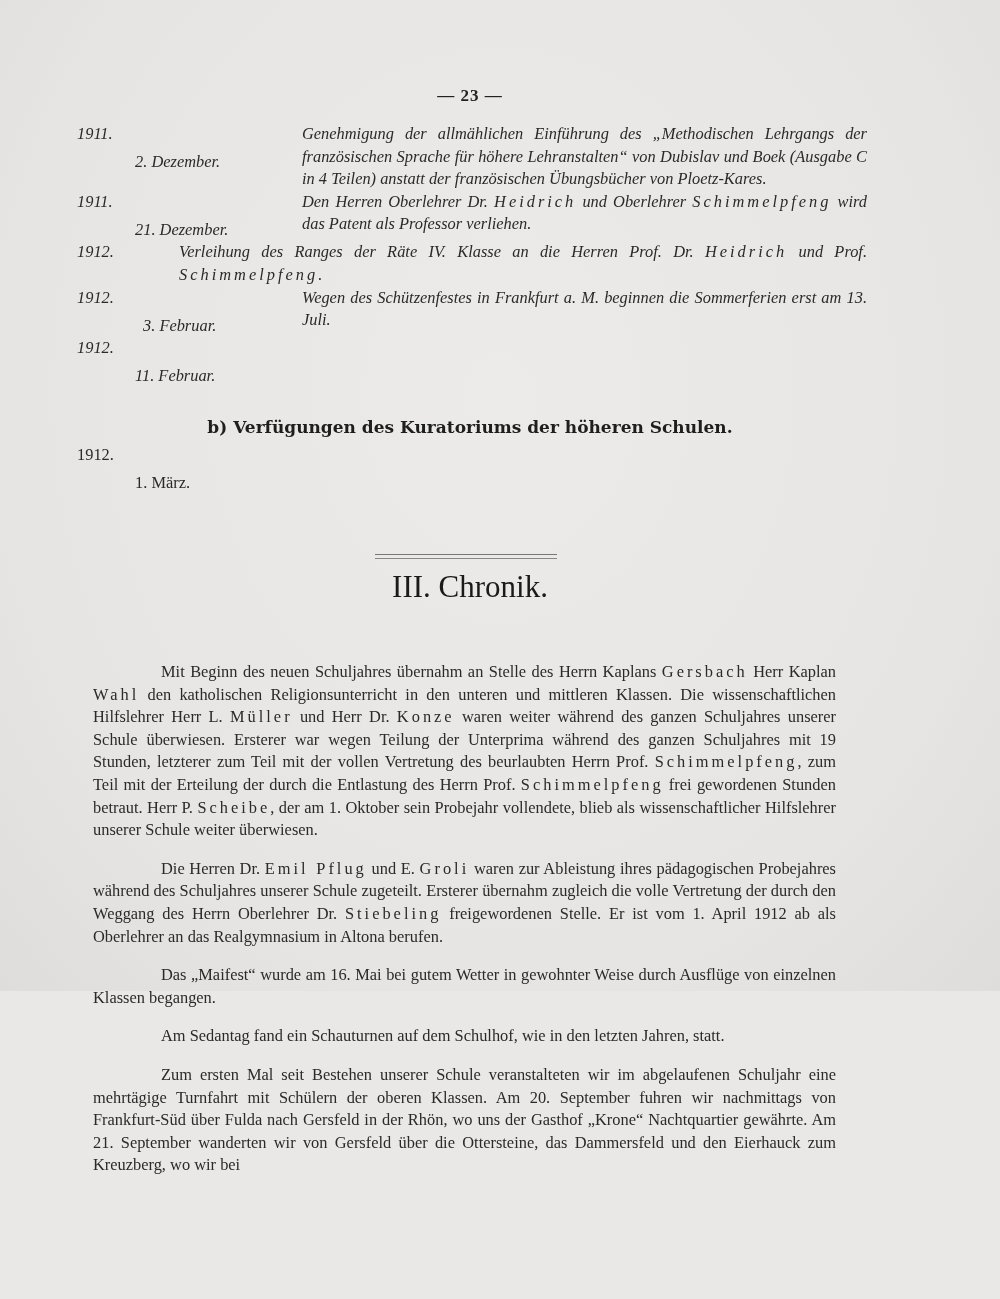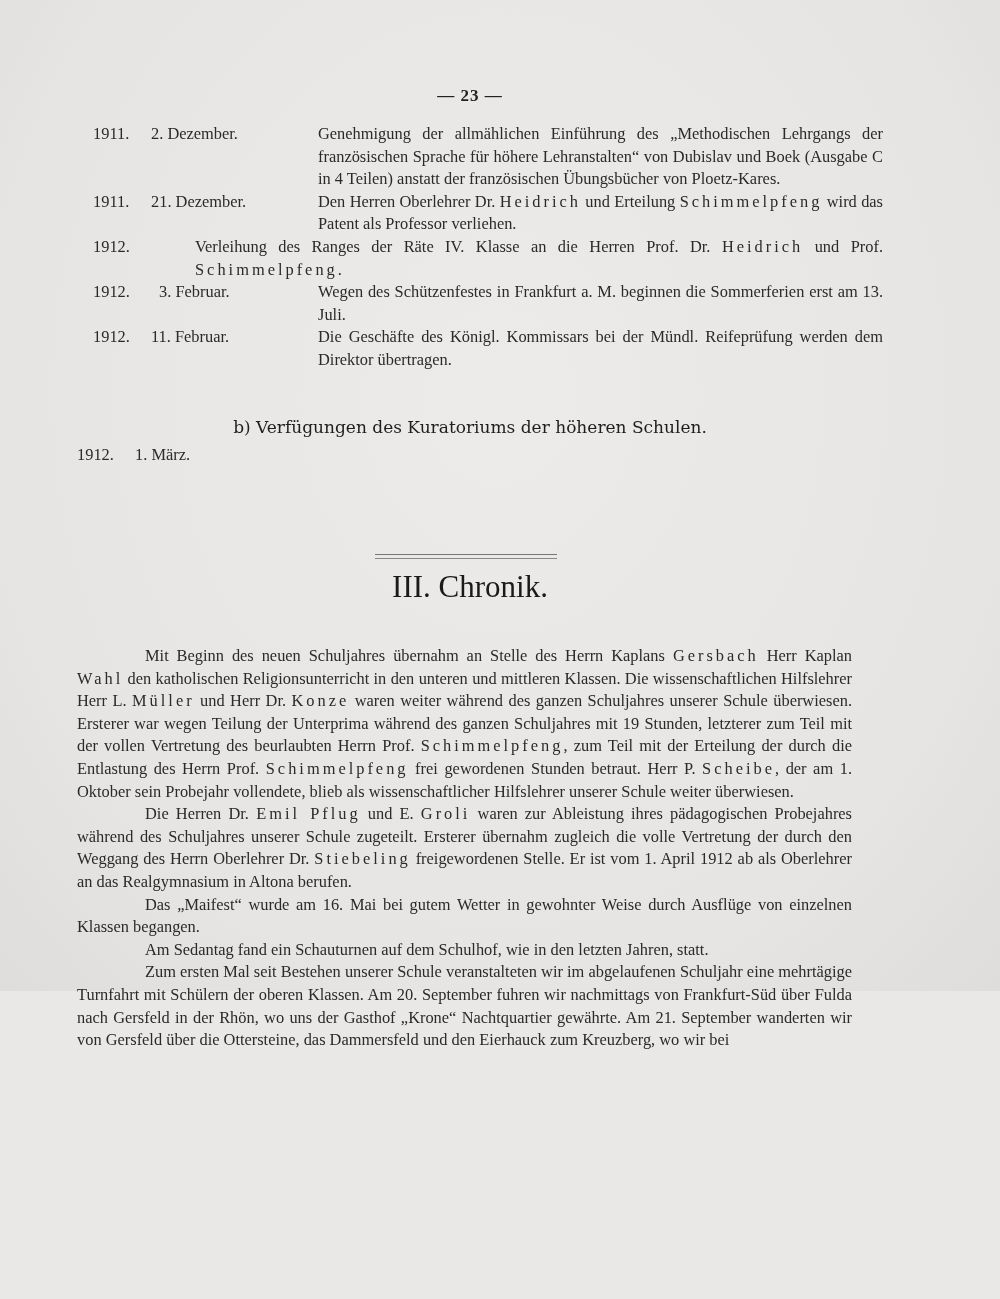--- a/index.html
+++ b/index.html
@@ -12,76 +12,75 @@
       overflow: hidden;
     }
     .page {
       position: absolute; left: 0; top: 0; width: 1000px; height: 991px;
       background: radial-gradient(ellipse at 50% 40%, #ecebe9 0%, #e6e5e3 70%, #dedddb 100%);
     }
     .page-number {
       position: absolute; top: 86px; left: 0; width: 940px; text-align: center;
       font-size: 17px; font-weight: bold; letter-spacing: 1px; color: #222;
     }
-    .entries { position: absolute; left: 93px; top: 123px; width: 790px; }
+    .entries { position: absolute; left: 77px; top: 123px; width: 790px; font-style: italic; }
     .entry { display: flex; font-size: 16.4px; line-height: 22.6px; }
     .entry .year { width: 58px; flex: none; }
-    .entry .date { width: 123px; flex: none; white-space: nowrap; }
+    .entry .date { width: 123px; flex: none; white-space: nowrap; margin-top: 28px; }
     .entry .text { flex: 1; text-align: justify; margin-left: 44px; }
     .sp { letter-spacing: 3px; }
     .subheading {
       position: absolute; top: 417px; left: 0; width: 940px; text-align: center;
-      font-family: "DejaVu Serif", serif; font-weight: normal; font-size: 17px; color: #1e1e1e;
+      font-family: "DejaVu Serif", serif; font-weight: bold; font-size: 17px; color: #1e1e1e;
     }
     .entries2 { position: absolute; left: 77px; top: 444px; width: 790px; }
     .rule {
       position: absolute; top: 554px; left: 375px; width: 182px; height: 3px;
       border-top: 1.5px solid #777; border-bottom: 1.5px solid #888;
     }
     .chronik-title {
       position: absolute; top: 569px; left: 0; width: 940px; text-align: center;
       font-size: 31px; color: #1a1a1a;
     }
     .body-text {
       position: absolute; left: 77px; top: 645px; width: 775px;
       font-size: 16.4px; line-height: 22.6px; text-align: justify;
     }
-    .body-text p { margin: 0; text-indent: 68px; }
+    .body-text p { margin: 16px; text-indent: 68px; }
   </style>
 </head>
 <body>
 
 <div class="page">
 
   <div class="page-number">— 23 —</div>
 
   <div class="entries">
     <div class="entry">
       <span class="year">1911.</span>
       <span class="date">2. Dezember.</span>
       <span class="text">Genehmigung der allmählichen Einführung des „Methodischen Lehrgangs der französischen Sprache für höhere Lehranstalten“ von Dubislav und Boek (Ausgabe C in 4 Teilen) anstatt der französischen Übungsbücher von Ploetz-Kares.</span>
     </div>
     <div class="entry">
       <span class="year">1911.</span>
       <span class="date">21. Dezember.</span>
-      <span class="text"><span>Den Herren Oberlehrer Dr. </span><span class="sp">Heidrich</span><span> und Erteilung </span><span class="sp">Schimmelpfeng</span><span> wird das Patent als Professor verliehen.</span></span>
+      <span class="text"><span>Den Herren Oberlehrer Dr. </span><span class="sp">Heidrich</span><span> und Oberlehrer </span><span class="sp">Schimmelpfeng</span><span> wird das Patent als Professor verliehen.</span></span>
     </div>
     <div class="entry">
       <span class="year">1912.</span>
       <span class="text"><span>Verleihung des Ranges der Räte IV. Klasse an die Herren Prof. Dr. </span><span class="sp">Heidrich</span><span> und Prof. </span><span class="sp">Schimmelpfeng</span><span>.</span></span>
     </div>
     <div class="entry">
       <span class="year">1912.</span>
       <span class="date" style="padding-left:8px;width:115px">3. Februar.</span>
       <span class="text">Wegen des Schützenfestes in Frankfurt a. M. beginnen die Sommerferien erst am 13. Juli.</span>
     </div>
     <div class="entry">
       <span class="year">1912.</span>
       <span class="date">11. Februar.</span>
-      <span class="text">Die Geschäfte des Königl. Kommissars bei der Mündl. Reifeprüfung werden dem Direktor übertragen.</span>
     </div>
   </div>
 
   <div class="subheading">b) Verfügungen des Kuratoriums der höheren Schulen.</div>
 
   <div class="entries2">
     <div class="entry">
       <span class="year">1912.</span>
       <span class="date">1. März.</span>
     </div>

